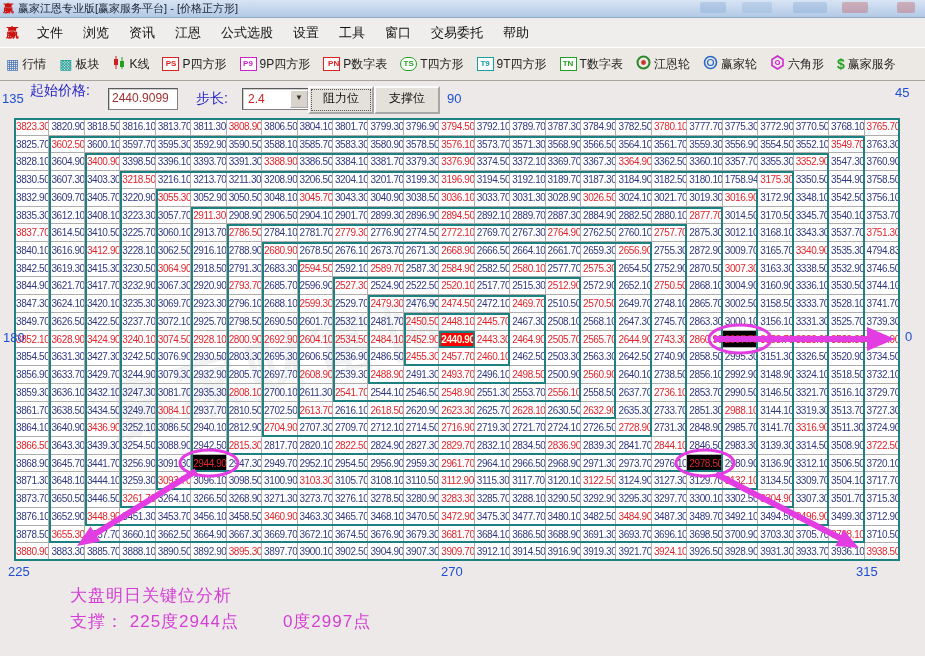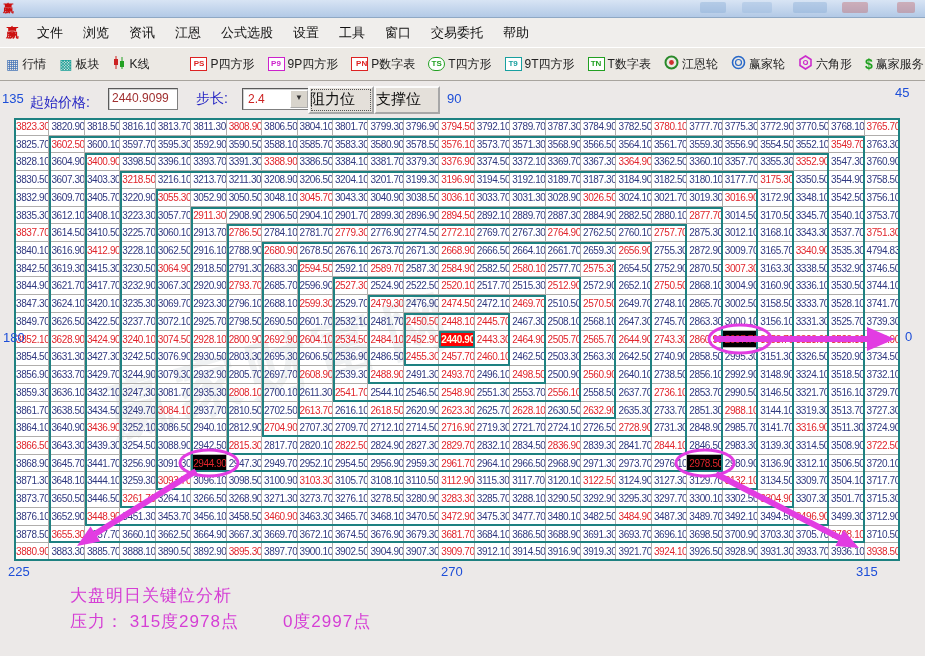--- a/index.html
+++ b/index.html
@@ -29,21 +29,21 @@
   .deg{position:absolute;color:#1d4ed8;font-size:13px;}
   .lbl-blue{position:absolute;color:#2626c4;font-size:14px;}
   .inputbox{position:absolute;height:18px;background:#fff;border:1px solid #7f7f7f;
     border-top-color:#5a5a5a;border-left-color:#5a5a5a;box-shadow:inset 1px 1px 0 #cfcfcf;
     font-size:12px;color:#a03030;padding:1px 3px;line-height:16px;}
   .selectbox{display:flex;align-items:center;justify-content:space-between;}
   .selectbox .val{color:#cc2222;padding-left:2px;}
   .selectbox .btn{width:16px;height:16px;background:#d8d4cc;border:1px outset #fff;
     font-size:8px;line-height:14px;text-align:center;color:#333;}
   .pushbtn{position:absolute;height:24px;width:62px;background:#e4e0da;
-    border:2px outset #fbfbfb;font-size:15px;color:#111;line-height:21px;}
+    border:2px outset #fbfbfb;font-size:12px;color:#111;text-align:center;line-height:21px;}
   .pushbtn.focused{outline:1px dotted #555;outline-offset:-4px;}
   .heading{position:absolute;color:#d23cd2;font-size:17px;letter-spacing:2px;}
   
   .gridwrap{position:absolute;left:14px;top:118px;width:886px;height:443px;background:#fff;}
   .cells{position:absolute;left:0;top:0;width:886px;height:443px;display:grid;
     grid-template-columns:repeat(25,1fr);grid-template-rows:repeat(25,1fr);}
   .cell{border-right:1px solid #b0aeac;border-bottom:1px solid #b0aeac;overflow:hidden;
     font-size:10px;letter-spacing:-0.4px;line-height:17px;padding-left:2px;white-space:nowrap;
     color:#30387f;box-sizing:border-box;}
   .cell.red{color:#e0252c;}
@@ -57,20 +57,21 @@
   
   .analysis{position:absolute;left:70px;top:584px;color:#d53ed5;font-size:17px;letter-spacing:1px;}
   .analysis-line2{position:absolute;left:70px;top:610px;color:#d53ed5;font-size:17px;
     letter-spacing:1px;display:flex;gap:44px;}
 </style>
 </head>
 <body>
 
 <div class="titlebar">
   <span class="logo">赢</span>
+  <span>赢家江恩专业版[赢家服务平台] - [价格正方形]</span>
   <span class="tb-ghost" style="left:700px;width:26px;background:#7ba2d0;"></span>
   <span class="tb-ghost" style="left:742px;width:30px;background:#8fb2da;"></span>
   <span class="tb-ghost" style="left:793px;width:34px;background:#7ba2d0;"></span>
   <span class="tb-ghost" style="left:842px;width:26px;background:#c05050;"></span>
   <span class="tb-ghost" style="left:897px;width:18px;background:#c05050;"></span>
 </div>
 
 <div class="menubar">
   <span class="logo">赢</span>
 
@@ -98,21 +99,21 @@
     <span class="tool-item">
       <span><svg width="14" height="15">
           <line x1="4" y1="1" x2="4" y2="14" stroke="#cc2222" stroke-width="1"></line>
           <rect x="2" y="4" width="4" height="6" fill="#cc2222"></rect>
           <line x1="10" y1="2" x2="10" y2="14" stroke="#22a022" stroke-width="1"></line>
           <rect x="8" y="6" width="4" height="6" fill="#22a022"></rect>
         </svg></span>
       <span>K线</span>
     </span>
     <span class="tool-item">
-      <span class="ic-box" style="color: rgb(221, 34, 34); margin-left: 28px;">PS</span>
+      <span class="ic-box" style="color: rgb(221, 34, 34);">PS</span>
       <span>P四方形</span>
     </span>
     <span class="tool-item">
       <span class="ic-box" style="color: rgb(204, 34, 204);">P9</span>
       <span>9P四方形</span>
     </span>
     <span class="tool-item">
       <span class="ic-box" style="color: rgb(221, 34, 34); text-align: right;">PN</span>
       <span>P数字表</span>
     </span>
@@ -150,21 +151,21 @@
       <span>六角形</span>
     </span>
     <span class="tool-item">
       <span class="ic-dollar" style="color: rgb(31, 160, 31);">$</span>
       <span>赢家服务</span>
     </span>
   </div>
 
 <div class="controls">
   <span class="deg" style="left:2px;top:9px;">135</span>
-  <span class="lbl-blue" style="left:30px;top:12px;">起始价格:</span>
+  <span class="lbl-blue" style="left:30px;top:0;">起始价格:</span>
   <span class="inputbox" style="left:108px;top:6px;width:62px;">2440.9099</span>
   <span class="lbl-blue" style="left:196px;top:8px;">步长:</span>
   <span class="inputbox selectbox" style="left:242px;top:6px;width:62px;">
     <span class="val">2.4</span>
     <span class="btn">▼</span>
   </span>
   <span class="pushbtn focused" style="left:308px;top:4px;">阻力位</span>
   <span class="pushbtn" style="left:374px;top:4px;">支撑位</span>
   <span class="deg" style="left:447px;top:9px;">90</span>
   <span class="deg" style="left:895px;top:3px;">45</span>
@@ -261,21 +262,21 @@
       <div class="cell">3201.70</div>
       <div class="cell">3199.30</div>
       <div class="cell red">3196.90</div>
       <div class="cell">3194.50</div>
       <div class="cell">3192.10</div>
       <div class="cell">3189.70</div>
       <div class="cell">3187.30</div>
       <div class="cell">3184.90</div>
       <div class="cell">3182.50</div>
       <div class="cell">3180.10</div>
-      <div class="cell">3177.70</div>
+      <div class="cell">1758.94</div>
       <div class="cell red">3175.30</div>
       <div class="cell">3350.50</div>
       <div class="cell">3544.90</div>
       <div class="cell">3758.50</div>
       <div class="cell">3832.90</div>
       <div class="cell">3609.70</div>
       <div class="cell">3405.70</div>
       <div class="cell">3220.90</div>
       <div class="cell red">3055.30</div>
       <div class="cell">3052.90</div>
@@ -828,15 +829,15 @@
 </div>
 
 <span class="deg" style="position:absolute;left:3px;top:330px;">180</span>
 <span class="deg" style="position:absolute;left:905px;top:329px;">0</span>
 <span class="deg" style="position:absolute;left:8px;top:564px;">225</span>
 <span class="deg" style="position:absolute;left:441px;top:564px;">270</span>
 <span class="deg" style="position:absolute;left:856px;top:564px;">315</span>
 
 <div class="analysis">大盘明日关键位分析</div>
 <div class="analysis-line2">
-  <span>压力： 315度2978点</span>
+  <span>支撑： 225度2944点</span>
   <span>0度2997点</span>
 </div>
 
 </body></html>

